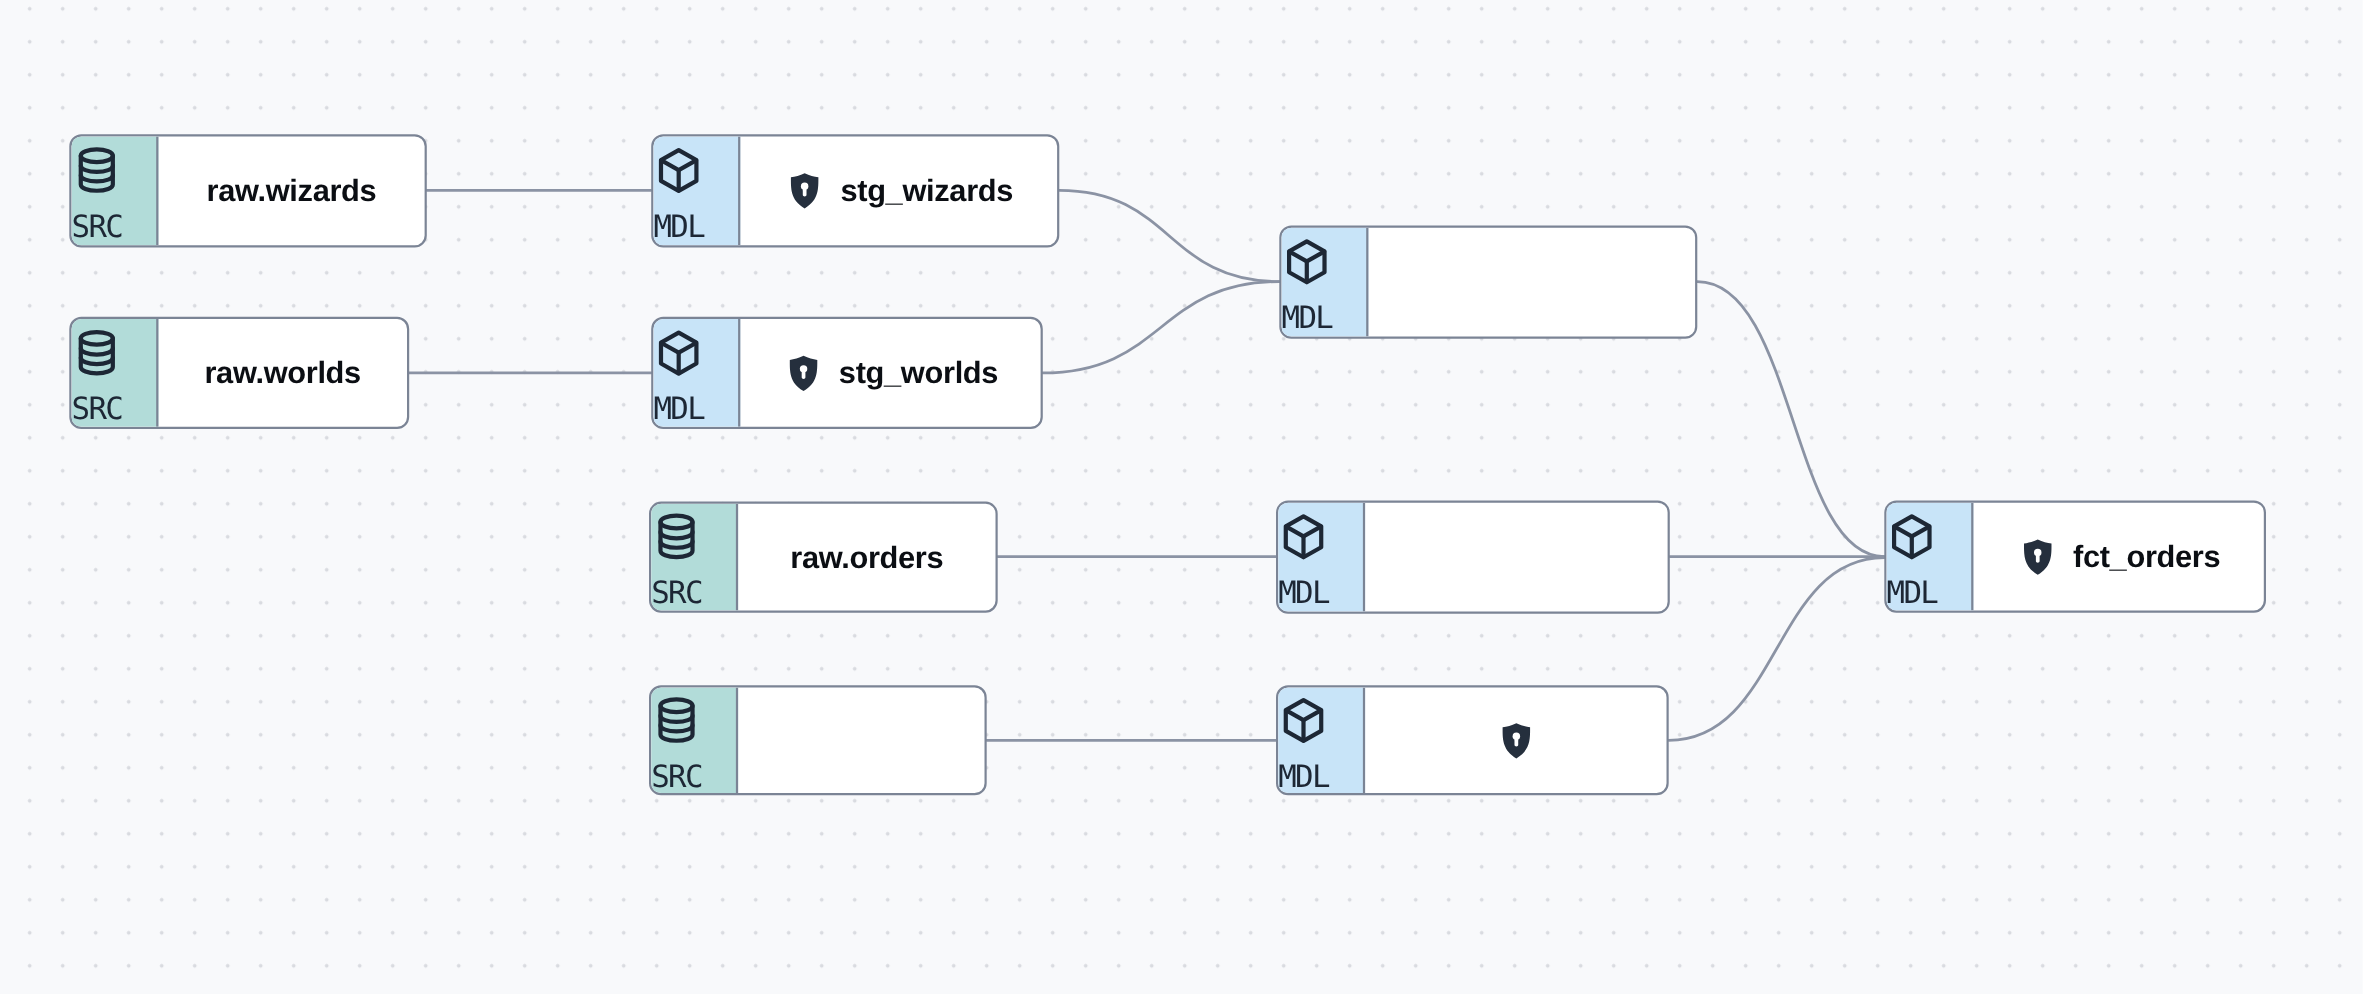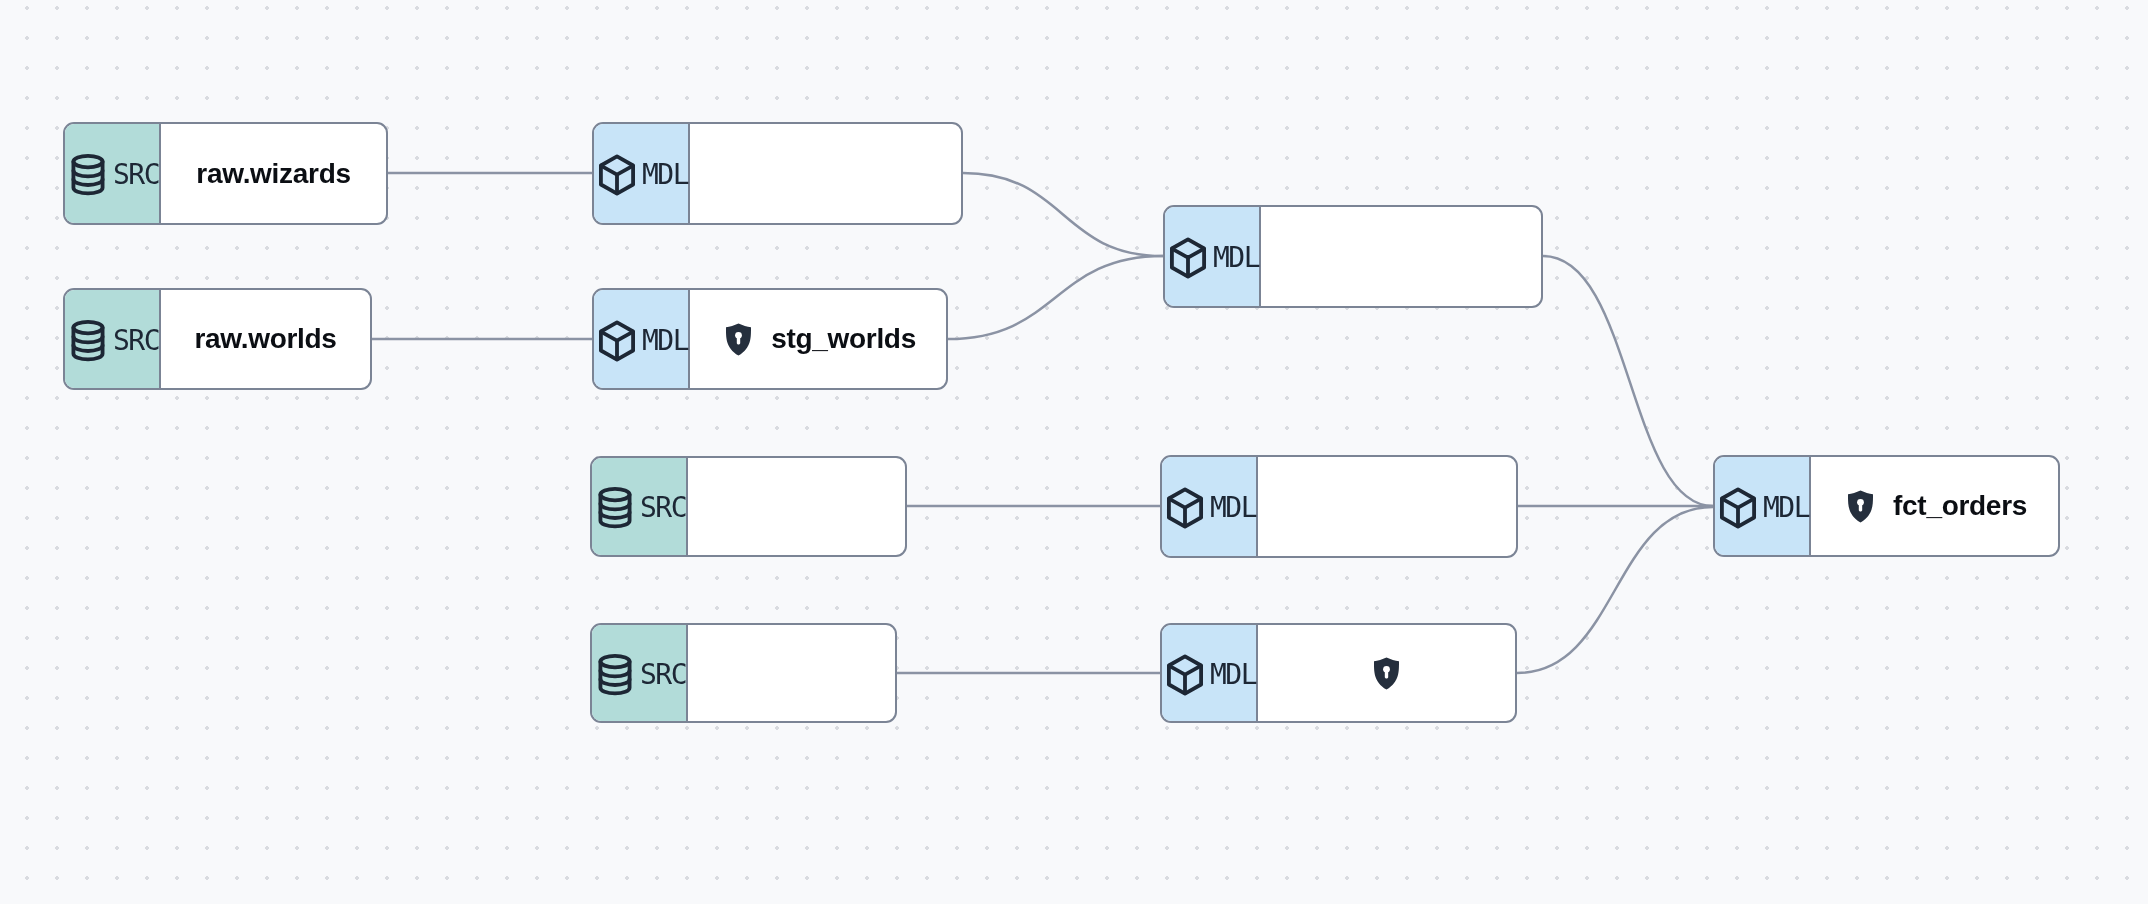--- a/index.html
+++ b/index.html
@@ -24,23 +24,23 @@
     position: absolute;
     display: flex;
     background: var(--node-bg, #ffffff);
     border: 2.5px solid var(--node-border, #7b8495);
     border-radius: 11px;
     overflow: hidden;
     cursor: pointer;
   }
   .badge {
     flex: 0 0 79px;
-    display: flex; flex-direction: row;
-    align-items: center; justify-content: center;
-    gap: 2px; padding-top: 3px;
+    display: flex; flex-direction: column;
+    align-items: flex-start; justify-content: center;
+    gap: 12px; padding-top: 3px;
     border-right: 2.5px solid var(--node-border, #7b8495);
   }
   .badge.src { background: var(--source-badge-bg, #b2dcd9); }
   .badge.mdl { background: var(--model-badge-bg, #c8e4f8); }
   .icon { width: 46px; height: 50px; color: var(--icon-color, #1d2735); }
   .badge-text {
     font-family: "DejaVu Sans Mono", monospace;
     font-size: 28px; font-weight: 500; line-height: 1;
     letter-spacing: -1.5px;
     color: var(--icon-color, #1d2735);
@@ -108,20 +108,26 @@
     </div>
   </div>
 
   <div class="node" style="left: 592px; top: 122px; width: 371px; height: 103px;">
     <div class="badge mdl">
       <svg class="icon">
           <use href="#icon-cube"></use>
         </svg>
       <span class="badge-text">MDL</span>
     </div>
+    <div class="body">
+      <svg class="shield">
+          <use href="#icon-shield"></use>
+        </svg>
+      <span class="label">stg_wizards</span>
+    </div>
   </div>
 
   <div class="node" style="left: 63px; top: 288px; width: 309px; height: 102px;">
     <div class="badge src">
       <svg class="icon">
           <use href="#icon-database"></use>
         </svg>
       <span class="badge-text">SRC</span>
     </div>
     <div class="body">
@@ -153,20 +159,23 @@
     </div>
   </div>
 
   <div class="node" style="left: 590px; top: 456px; width: 317px; height: 101px;">
     <div class="badge src">
       <svg class="icon">
           <use href="#icon-database"></use>
         </svg>
       <span class="badge-text">SRC</span>
     </div>
+    <div class="body">
+      <span class="label">raw.orders</span>
+    </div>
   </div>
 
   <div class="node" style="left: 1160px; top: 455px; width: 358px; height: 103px;">
     <div class="badge mdl">
       <svg class="icon">
           <use href="#icon-cube"></use>
         </svg>
       <span class="badge-text">MDL</span>
     </div>
   </div>

